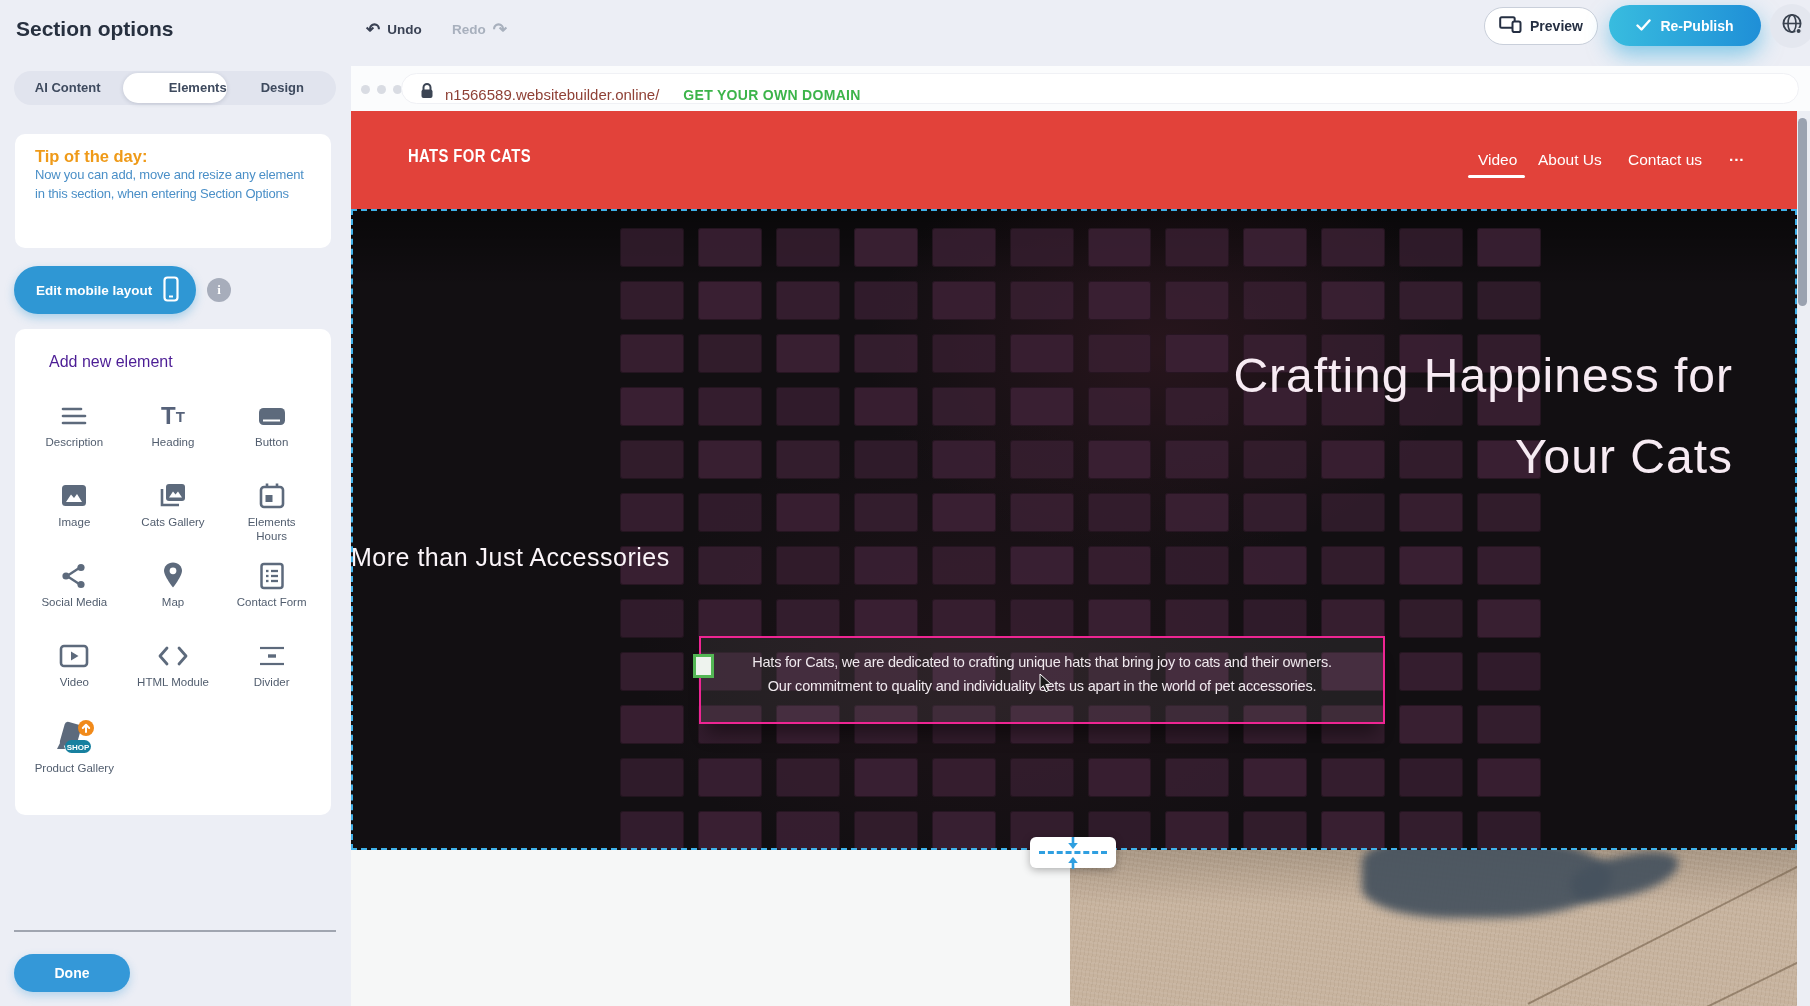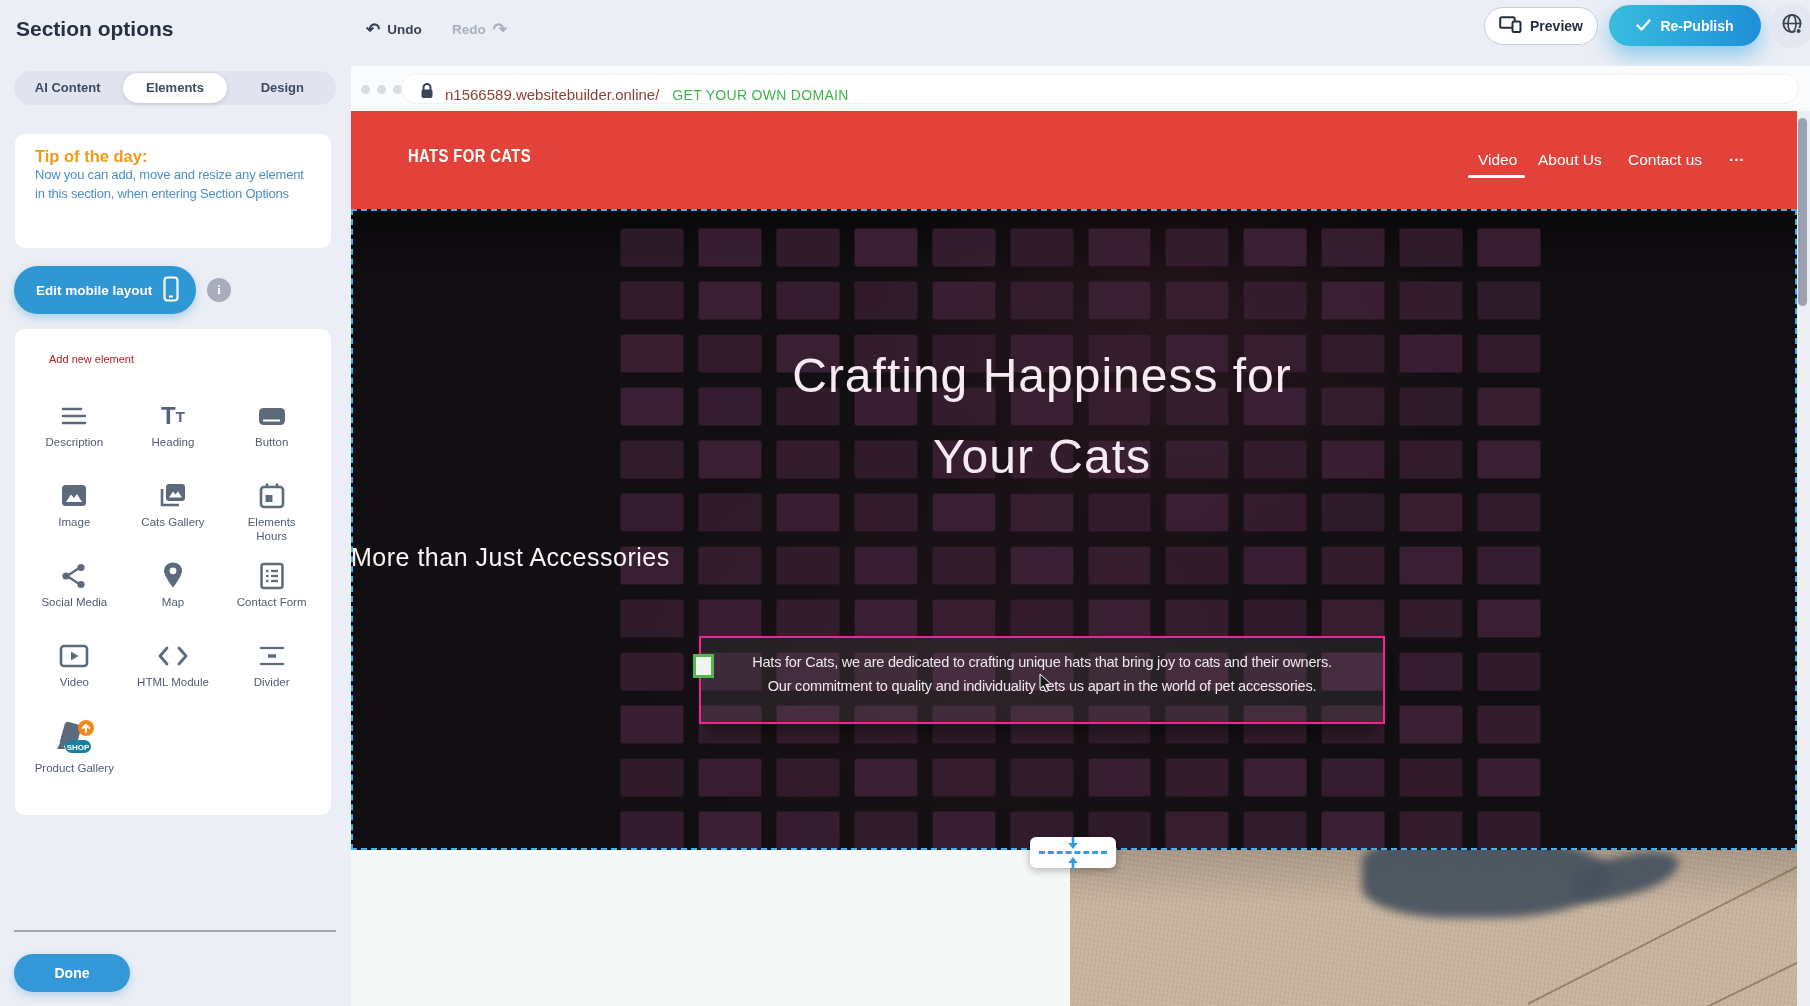--- a/index.html
+++ b/index.html
@@ -26,69 +26,69 @@
     display:flex;align-items:center;justify-content:center;gap:9px;
     font-size:14px;font-weight:bold;color:#fff;cursor:pointer;}
   #globe-btn{left:1770px;top:4px;width:44px;height:44px;border-radius:50%;background:#e4e7ef;
     display:flex;align-items:center;justify-content:center;cursor:pointer;}
 
   
   #tabs{left:14px;top:71px;width:322px;height:34px;border-radius:17px;background:#e1e4ee;
     display:flex;align-items:center;box-sizing:border-box;}
   .tab{flex:1;text-align:center;font-size:13px;font-weight:bold;color:#3e4a5e;height:30px;
     line-height:30px;border-radius:15px;margin:0 2px;cursor:pointer;}
-  .tab.active{background:#fff;box-shadow:0 1px 4px rgba(40,50,80,.18);}
+  .tab.active{background:#fff;box-shadow:0 1px 4px rgba(40,50,80,.18);text-align:right;}
   #tip-card{left:15px;top:134px;width:316px;height:114px;background:#fff;border-radius:10px;box-sizing:border-box;padding:13px 15px 0 20px;}
   #tip-heading{font-size:16.5px;font-weight:bold;color:#ef9a18;}
   #tip-body{font-size:13px;color:#4a8fc7;line-height:1.45;letter-spacing:-0.2px;}
   #edit-mobile-btn{left:14px;top:266px;width:182px;height:48px;border-radius:24px;background:#2f97d4;
     display:flex;align-items:center;justify-content:space-between;padding:0 17px 0 22px;box-sizing:border-box;
     color:#fff;font-size:13.5px;font-weight:bold;cursor:pointer;box-shadow:0 4px 10px rgba(47,151,212,.35);}
   #info-btn{left:207px;top:278px;width:24px;height:24px;border-radius:50%;background:#a7adbb;color:#fff;
     font-size:13px;font-weight:bold;font-family:"Liberation Serif",serif;display:flex;align-items:center;justify-content:center;cursor:pointer;}
   #add-panel{left:15px;top:329px;width:316px;height:486px;background:#fff;border-radius:10px;box-sizing:border-box;}
-  #add-heading{position:absolute;left:34px;top:24px;font-size:11px;color:#b91c1c;}
+  #add-heading{position:absolute;left:34px;top:24px;font-size:16px;color:#4c1d95;}
   #el-grid{position:absolute;left:10px;top:0;width:296px;display:grid;grid-template-columns:repeat(3,1fr);
     grid-auto-rows:80px;padding-top:70px;}
   .el-item{display:flex;flex-direction:column;align-items:center;cursor:pointer;}
   .el-ic{height:34px;display:flex;align-items:center;justify-content:center;color:#5d6a7c;}
   .el-label{font-size:11.5px;color:#515d6e;text-align:center;line-height:1.25;margin-top:2px;max-width:80px;}
   .tt-big{font-size:24px;font-weight:bold;color:#56627a;}
   .tt-small{font-size:15px;font-weight:bold;color:#56627a;}
   #sidebar-divider{left:14px;top:930px;width:322px;border-top:2px solid rgba(120,126,138,.65);}
   #done-btn{left:14px;top:954px;width:116px;height:38px;border-radius:19px;background:#3498d8;color:#fff;
     font-size:14px;font-weight:bold;display:flex;align-items:center;justify-content:center;cursor:pointer;
     box-shadow:0 4px 10px rgba(52,152,216,.3);}
 
   
   #chrome{left:351px;top:66px;width:1459px;height:45px;background:#fbfcfd;}
   .chrome-dot{position:absolute;top:19px;width:9px;height:9px;border-radius:50%;background:#d9dce3;}
   #url-pill{position:absolute;left:50px;top:7px;width:1398px;height:31px;border-radius:16px;background:#fff;
     display:flex;align-items:flex-end;box-sizing:border-box;padding-left:18px;border:1px solid #f0f1f5;}
   #url-text{font-size:15px;color:#8f4136;margin-left:11px;}
-  #domain-link{font-size:14px;font-weight:normal;color:#3cb44a;margin-left:13px;letter-spacing:.3px;cursor:pointer;}
+  #domain-link{font-size:14px;font-weight:bold;color:#3cb44a;margin-left:24px;letter-spacing:.3px;cursor:pointer;}
 
   
   #site{left:351px;top:111px;width:1446px;height:895px;overflow:hidden;background:#f6f7f7;}
   #site-header{position:absolute;left:0;top:0;width:100%;height:98px;background:#e2423a;}
   #site-logo{position:absolute;left:57px;top:34px;font-size:19px;font-weight:bold;color:#fff;
     letter-spacing:.5px;transform:scaleX(.78);transform-origin:left center;white-space:nowrap;}
   .nav-item{position:absolute;top:40px;font-size:15.5px;color:#fff;cursor:pointer;white-space:nowrap;}
   #nav-underline{position:absolute;left:1117px;top:64px;width:57px;height:3px;background:#fff;border-radius:2px;}
 
   #hero{position:absolute;left:0;top:98px;width:1446px;height:641px;background:#120f12;overflow:hidden;}
   #hero-bg{position:absolute;inset:0;
     background:
       radial-gradient(420px 300px at 56% 22%,rgba(125,45,70,.20),transparent 70%),
       radial-gradient(500px 340px at 44% 70%,rgba(100,40,60,.14),transparent 70%),
       linear-gradient(rgba(0,0,0,.5),transparent 12%);}
   #hero-tile-grid{position:absolute;left:269px;top:19px;width:921px;height:622px;
     display:grid;grid-template-columns:repeat(12,1fr);grid-template-rows:repeat(12,1fr);gap:14px;}
   .tile{background:#3a2033;border-radius:3px;box-shadow:inset 0 0 0 1px rgba(0,0,0,.3);}
-  #hero-title{position:absolute;left:0;top:126px;width:1382px;text-align:center;color:#f7ebf3;
+  #hero-title{position:absolute;left:0;top:126px;width:1382px;text-align:right;color:#f7ebf3;
     font-size:48px;line-height:81px;letter-spacing:1px;z-index:3;}
   #hero-subtitle{position:absolute;left:0;top:334px;width:1382px;text-align:left;color:#fbf5f9;
     font-size:25px;letter-spacing:.5px;z-index:3;}
   #text-element{position:absolute;left:348px;top:427px;width:686px;height:88px;z-index:4;
     border:2px solid #ee2593;background:rgba(255,255,255,.07);box-sizing:border-box;
     box-shadow:0 18px 16px -8px rgba(0,0,0,.4);cursor:pointer;}
   #text-body{position:absolute;left:0;top:12px;width:100%;text-align:center;color:#efe8ed;
     font-size:14.5px;line-height:24px;letter-spacing:-0.2px;}
   #drag-handle{position:absolute;left:-8px;top:16px;width:15px;height:18px;background:#eef3ee;
     border:3px solid #53b654;box-sizing:content-box;cursor:grab;}

